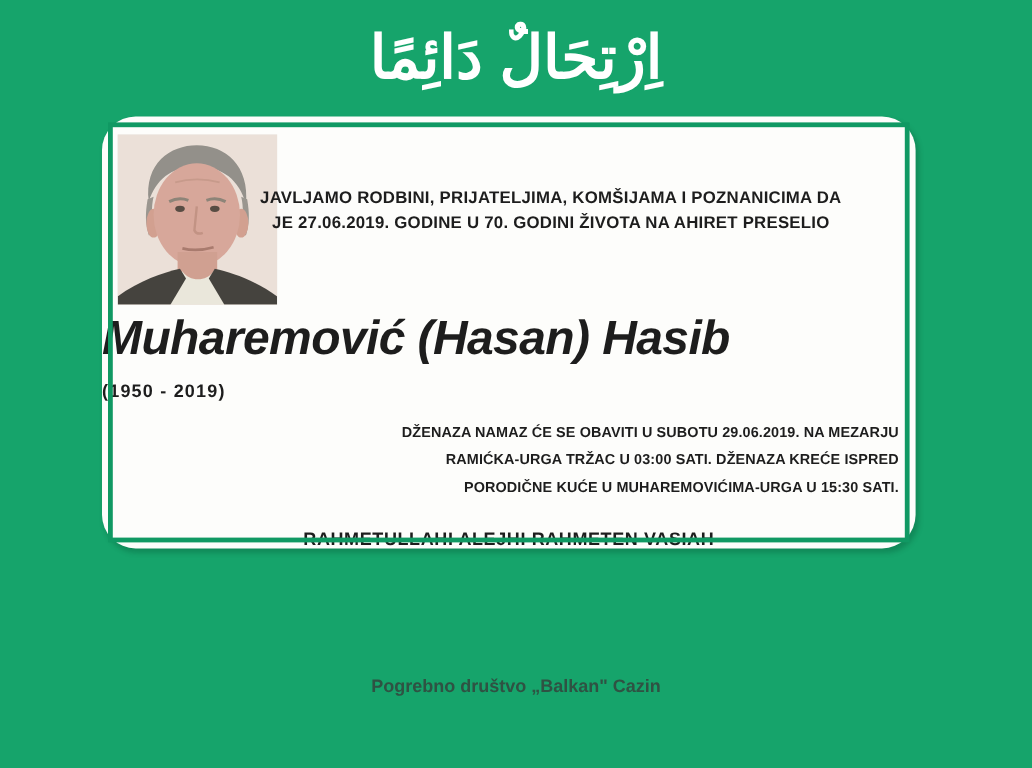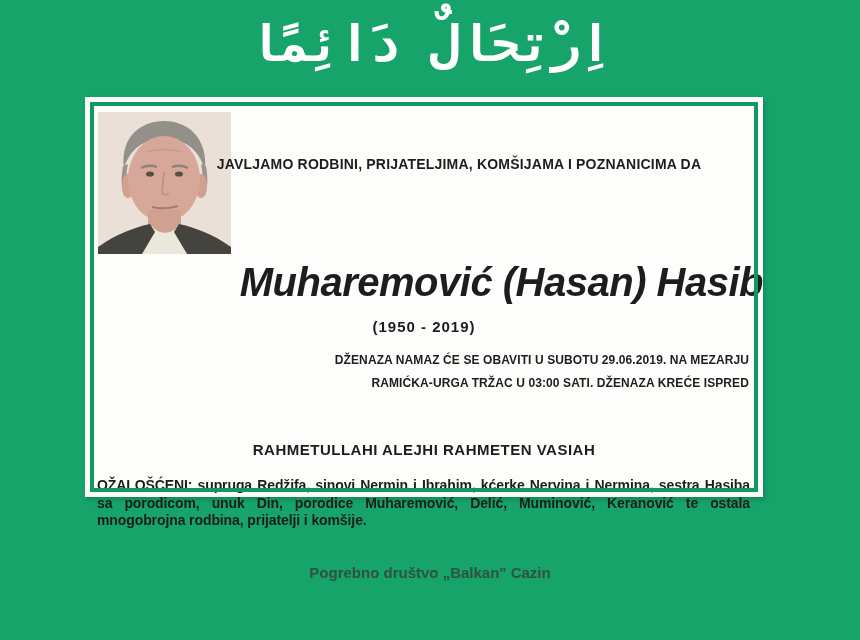--- a/index.html
+++ b/index.html
@@ -14,34 +14,35 @@
   body{
     background:var(--background);
     font-family:"Liberation Sans","DejaVu Sans",sans-serif;
     color:var(--text);
     position:relative;
   }
   .calligraphy{
     position:absolute;
     top:2px;left:0;width:100%;
     text-align:center;
-    font-family:Liberation Mono, monospace;
+    font-family:Liberation Sans, sans-serif;
     font-size:50px;
     font-weight:bold;
     color:#ffffff;
     line-height:92px;
     letter-spacing:2px;
     direction:rtl;
   }
   .card{
     position:absolute;
     left:85px;top:97px;
-    width:678px;height:400px;
+    width:678px;height:360px;
     background:var(--card_bg);
     box-shadow:2px 3px 4px rgba(0,60,35,.25);
+    border-radius:28px;
   }
   .inner-border{
     position:absolute;
     left:5px;top:5px;right:5px;bottom:5px;
     border:4px solid var(--border);
     pointer-events:none;
   }
   .photo{
     position:absolute;
     left:13px;top:15px;
@@ -53,31 +54,30 @@
     position:absolute;
     top:57px;left:118px;width:512px;
     font-size:14px;line-height:21px;
     font-weight:bold;
     text-align:center;
     letter-spacing:.2px;
   }
   .deceased-name{
     position:absolute;
     top:163px;left:0;width:100%;
-    text-align:right;
+    text-align:left;
     font-size:40px;
     font-weight:bold;
     font-style:italic;
     letter-spacing:-.5px;
-    padding-left:43px;
   }
   .life-years{
     position:absolute;
     top:221px;left:0;width:100%;
-    text-align:center;
+    text-align:left;
     font-size:15px;font-weight:bold;
     letter-spacing:1px;
   }
   .funeral-info{
     position:absolute;
     top:252px;left:14px;right:14px;
     text-align:right;
     font-size:12px;line-height:23px;
     font-weight:bold;
     letter-spacing:.1px;
@@ -139,33 +139,34 @@
 
       <path d="M40,142 L54,114 C60,123 74,123 80,114 L93,142 Z" fill="#eae7db"></path>
 
       <path d="M0,142 L0,135 C18,122 38,115 52,112 L57,120 L44,142 Z" fill="#45433e"></path>
       <path d="M133,142 L133,135 C115,122 95,115 81,112 L76,120 L89,142 Z" fill="#45433e"></path>
     </svg>
   </div>
 
   <div class="announcement">
     <div>JAVLJAMO RODBINI, PRIJATELJIMA, KOMŠIJAMA I POZNANICIMA DA</div>
+    <div>JE 27.06.2019. GODINE U 70. GODINI ŽIVOTA NA AHIRET PRESELIO</div>
   </div>
 
   <h1 class="deceased-name">Muharemović (Hasan) Hasib</h1>
 
   <div class="life-years">(1950 - 2019)</div>
 
   <div class="funeral-info">
     <div>DŽENAZA NAMAZ ĆE SE OBAVITI U SUBOTU 29.06.2019. NA MEZARJU</div>
     <div>RAMIĆKA-URGA TRŽAC U 03:00 SATI. DŽENAZA KREĆE ISPRED</div>
+    <div>PORODIČNE KUĆE U MUHAREMOVIĆIMA-URGA U 15:30 SATI.</div>
   </div>
 
   <div class="prayer">RAHMETULLAHI ALEJHI RAHMETEN VASIAH</div>
 
-  <p class="mourners">OŽALOŠĆENI: supruga Redžifa, sinovi Nermin i Ibrahim, kćerke Nervina i Nermina, sestra Hasiba sa porodicom, unuk Din, porodice Muharemović, Delić, Muminović, Keranović te ostala mnogobrojna rodbina, prijatelji i komšije.</p>
 
   <div class="inner-border"></div>
 </div>
 
 <div class="footer">
   <div class="footer-line">Pogrebno društvo „Balkan" Cazin</div>
 </div>
 
 </body></html>

